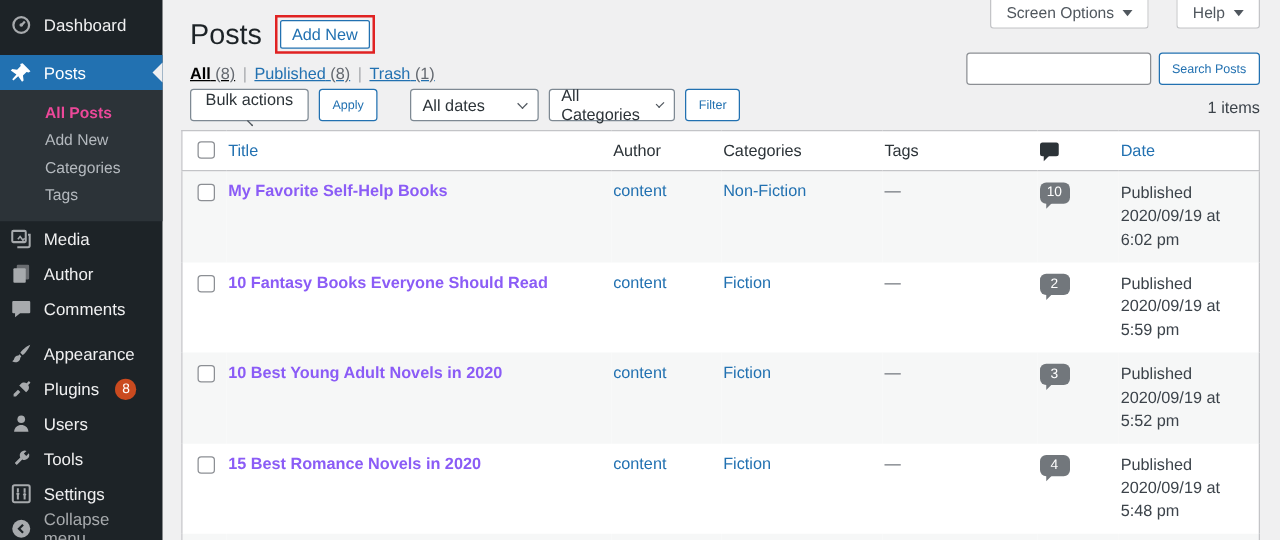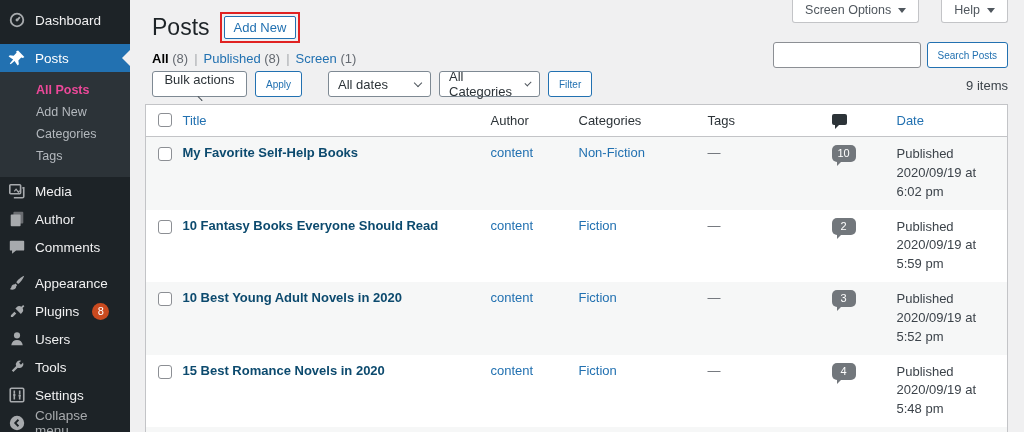--- a/index.html
+++ b/index.html
@@ -42,21 +42,21 @@
   .title-row { position:absolute; top:12px; left:22px; display:flex;
     align-items:center; gap:10px; }
   .page-title { font-size:23px; font-weight:400; color:#1d2327; }
   .annotation-box { border:2px solid #e02222; padding:2px; display:inline-block; }
   .add-new-btn { display:inline-block; background:#fff; border:1px solid #2271b1;
     color:#2271b1; font-size:13px; padding:3px 9px; border-radius:2px;
     cursor:pointer; font-weight:400; }
 
   .views { position:absolute; top:51px; left:22px; font-size:13px; color:#646970;
     display:flex; gap:6px; align-items:center; }
-  .view-link { color:#2271b1; cursor:pointer; }
+  .view-link { color:#2271b1; cursor:pointer;text-decoration:underline; }
   .view-link.current { color:#000; font-weight:bold; }
   .view-count { color:#646970; font-weight:400; }
   .view-sep { color:#a7aaad; }
 
   .search-box { position:absolute; top:42px; right:16px; display:flex; gap:6px; }
   .search-input { width:148px; height:26px; border:1px solid #8c8f94;
     border-radius:3px; background:#fff; padding:0 6px; font-size:13px; }
   .btn-secondary { background:#fff; border:1px solid #2271b1; color:#2271b1;
     font-size:10px; padding:0 10px; height:26px; border-radius:3px; cursor:pointer;
     font-family:"Liberation Sans", sans-serif; }
@@ -82,21 +82,21 @@
   .posts-table thead th { padding-top:6px; padding-bottom:6px; vertical-align:middle; }
   .posts-table thead tr { border-bottom:1px solid #c3c4c7; }
   .col-cb { width:35px; } .col-author { width:88px; } .col-cats { width:129px; }
   .col-tags { width:124px; } .col-comments { width:65px; } .col-date { width:113px; }
   .cb { display:inline-block; width:14px; height:14px; border:1px solid #8c8f94;
     border-radius:3px; background:#fff; margin:2px 0 0 10px; cursor:pointer; }
   .th-link { color:#2271b1; cursor:pointer; }
   .th-static { color:#2c3338; }
   tr.striped { background:#f6f7f7; }
   tr.post-row { height:60px; }
-  .post-title { color:#0c4a6e; font-weight:bold; cursor:pointer; }
+  .post-title { color:#8b5cf6; font-weight:bold; cursor:pointer; }
   .cell-link { color:#2271b1; cursor:pointer; }
   .tags-dash { color:#646970; }
   .comment-bubble { position:relative; display:inline-block; min-width:24px;
     height:17px; line-height:17px; background:#72777c; color:#fff;
     border-radius:5px; text-align:center; font-size:11px; cursor:pointer;
     padding:0 3px; }
   .comment-bubble::after { content:""; position:absolute; left:5px; bottom:-4px;
     border-top:5px solid #72777c; border-right:5px solid transparent; }
   .header-comment-icon { position:relative; display:inline-block; width:15px;
     height:11px; background:#2c3338; border-radius:2px; }
@@ -254,21 +254,21 @@
       <span>All</span>
       <span class="view-count">(8)</span>
     </span>
     <span class="view-sep">|</span>
     <span class="view-link">
       <span>Published</span>
       <span class="view-count">(8)</span>
     </span>
     <span class="view-sep">|</span>
     <span class="view-link">
-      <span>Screen</span>
+      <span>Trash</span>
       <span class="view-count">(1)</span>
     </span>
   </div>
 
   <div class="search-box">
     <input class="search-input" type="text" value="" style="">
     <button class="btn-secondary">Search Posts</button>
   </div>
 
   <div class="tablenav">
@@ -282,21 +282,21 @@
       <span>All dates</span>
       <span class="sel-chev"></span>
     </div>
     <div class="select sel-cats">
       <span>All Categories</span>
       <span class="sel-chev"></span>
     </div>
     <button class="btn-secondary">Filter</button>
   </div>
 
-  <div class="items-count">9 items</div>
+  <div class="items-count">1 items</div>
 
   <table class="posts-table">
     <colgroup>
       <col class="col-cb">
         <col>
         <col class="col-author">
         <col class="col-cats">
       <col class="col-tags">
         <col class="col-comments">
         <col class="col-date">

